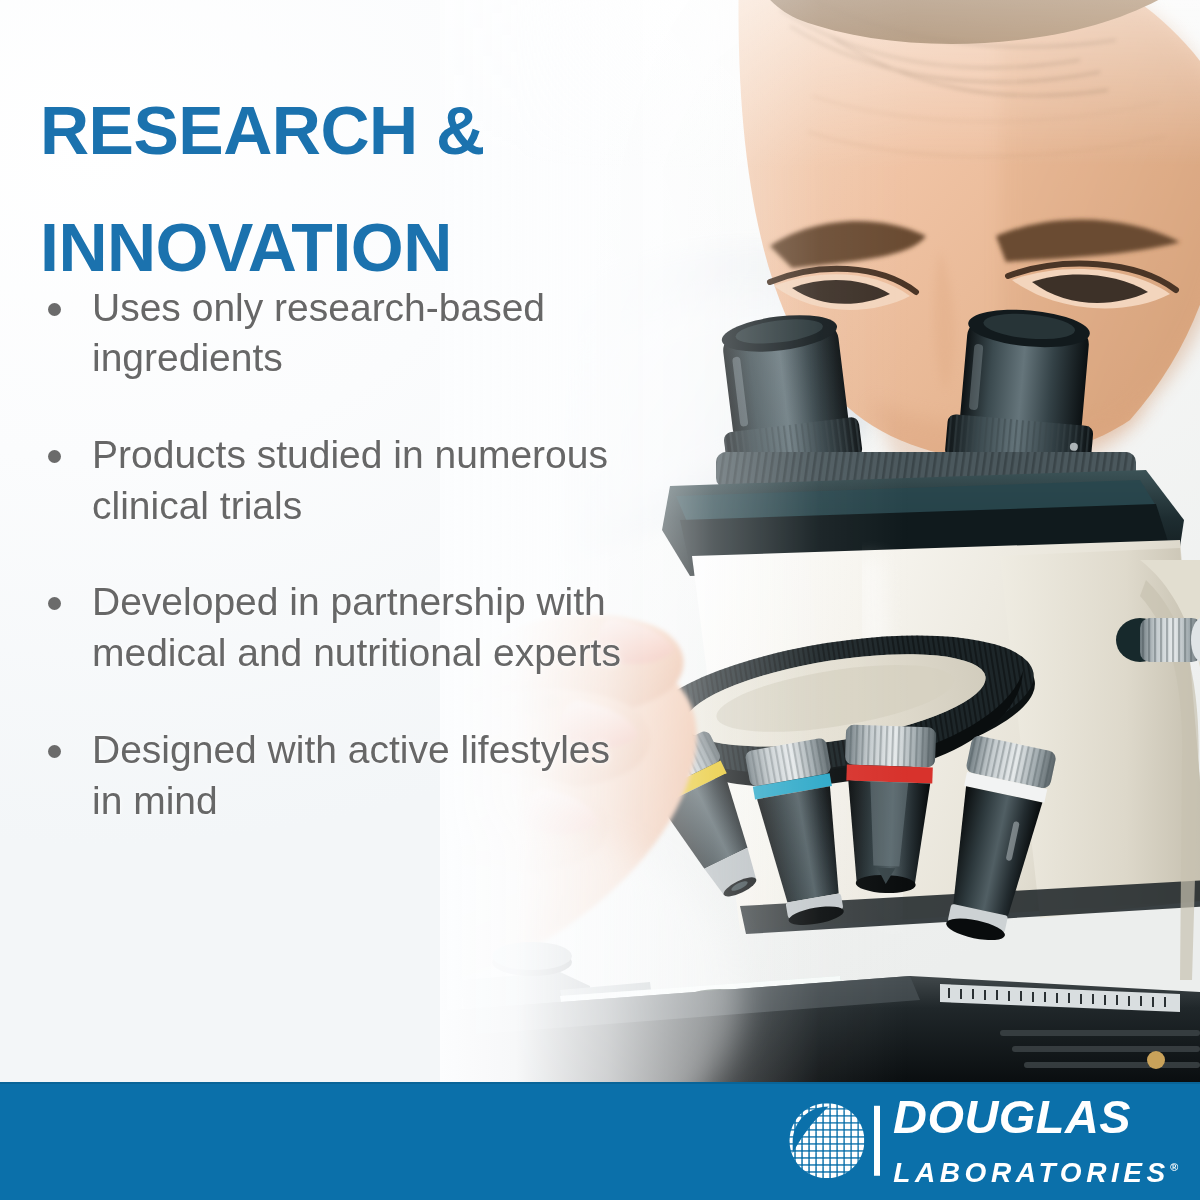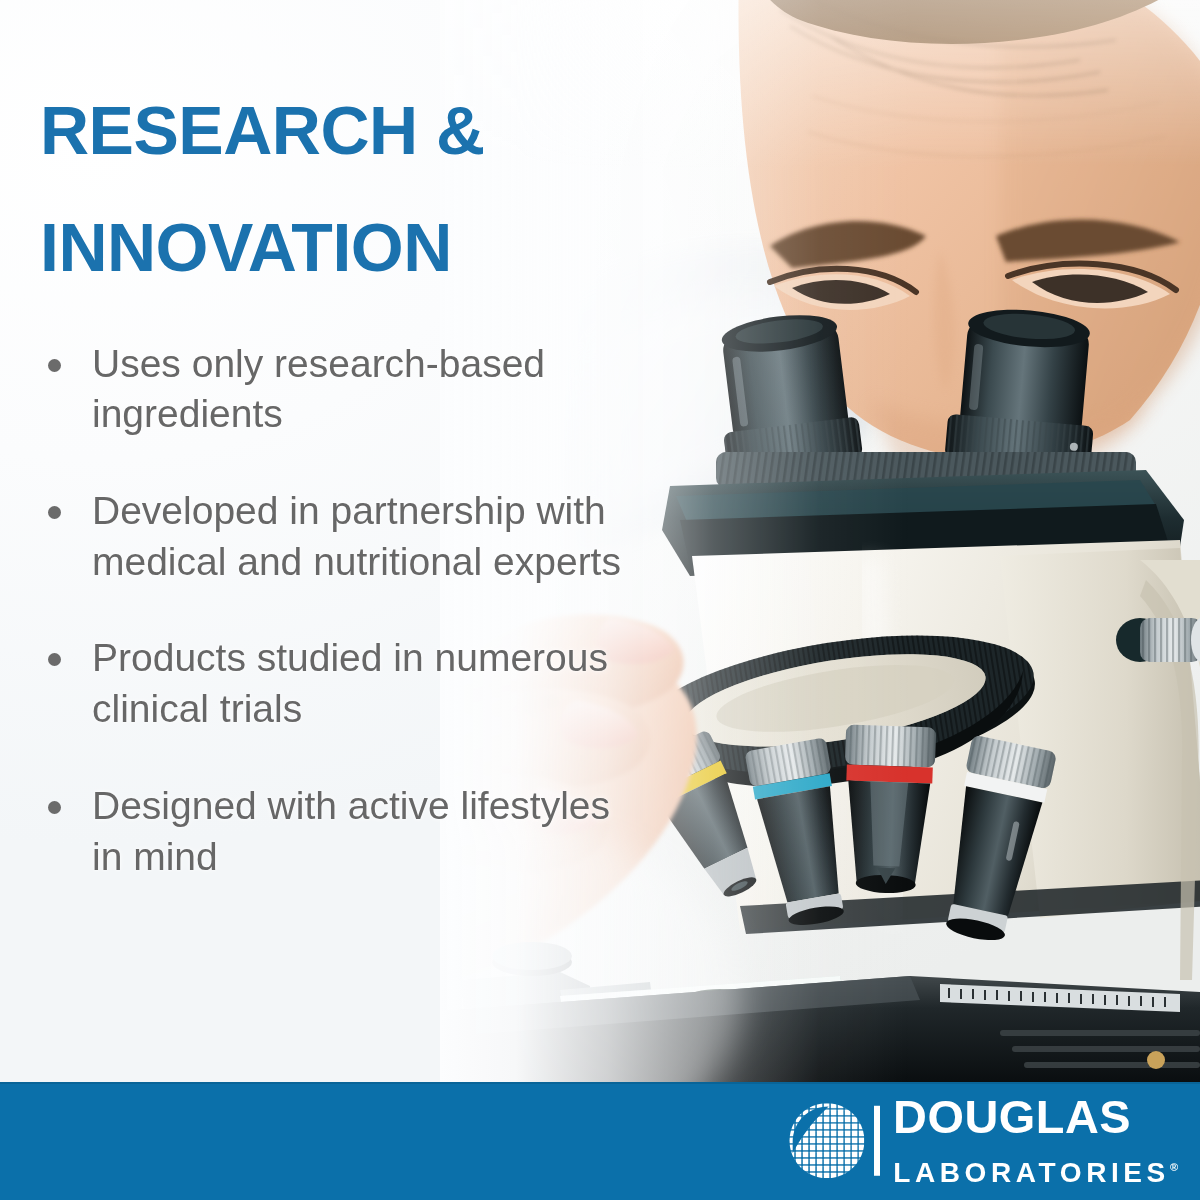--- a/index.html
+++ b/index.html
@@ -60,21 +60,21 @@
     color:#1b72ae;
     font-size:68px;
     line-height:1.02;
     font-weight:bold;
     letter-spacing:-0.5px;
     max-width:560px;
     text-shadow:0 0 1px rgba(255,255,255,.9);
   }
   .headline .l2 { display:block;margin-top:48px; }
 
-  .bullets { list-style:none; margin-top:56px; }
+  .bullets { list-style:none; }
   .bullet {
     position:relative;
     color:#676767;
     font-size:39px;
     line-height:1.30;
     padding-left:52px;
     margin-bottom:46px;
     max-width:600px;
     text-shadow:0 0 2px rgba(255,255,255,.95), 0 0 6px rgba(255,255,255,.8);
   }
@@ -87,20 +87,21 @@
     background:#6b6b6b;
   }
 
   
   .footer {
     position:absolute;
     left:0; bottom:0;
     width:1200px; height:118px;
     background:#0b70aa;
     z-index:10;
+    font-style:italic;
   }
   .footer-edge {
     position:absolute; left:0; top:0; width:100%; height:2px;
     background:rgba(0,0,0,.10);
   }
 
   .logo {
     position:absolute;
     right:22px; top:50%;
     transform:translateY(-50%);
@@ -518,25 +519,25 @@
       <span class="l2">INNOVATION</span>
     </h1>
 
     <ul class="bullets">
       <li class="bullet">
         <span class="dot"></span>
         <span>Uses only research-based ingredients</span>
       </li>
       <li class="bullet">
         <span class="dot"></span>
-        <span>Developed in partnership with medical and nutritional experts</span>
+        <span>Products studied in numerous clinical trials</span>
       </li>
       <li class="bullet">
         <span class="dot"></span>
-        <span>Products studied in numerous clinical trials</span>
+        <span>Developed in partnership with medical and nutritional experts</span>
       </li>
       <li class="bullet">
         <span class="dot"></span>
         <span>Designed with active lifestyles in mind</span>
       </li>
     </ul>
   </div>
 
   <div class="footer">
     <div class="footer-edge"></div>

